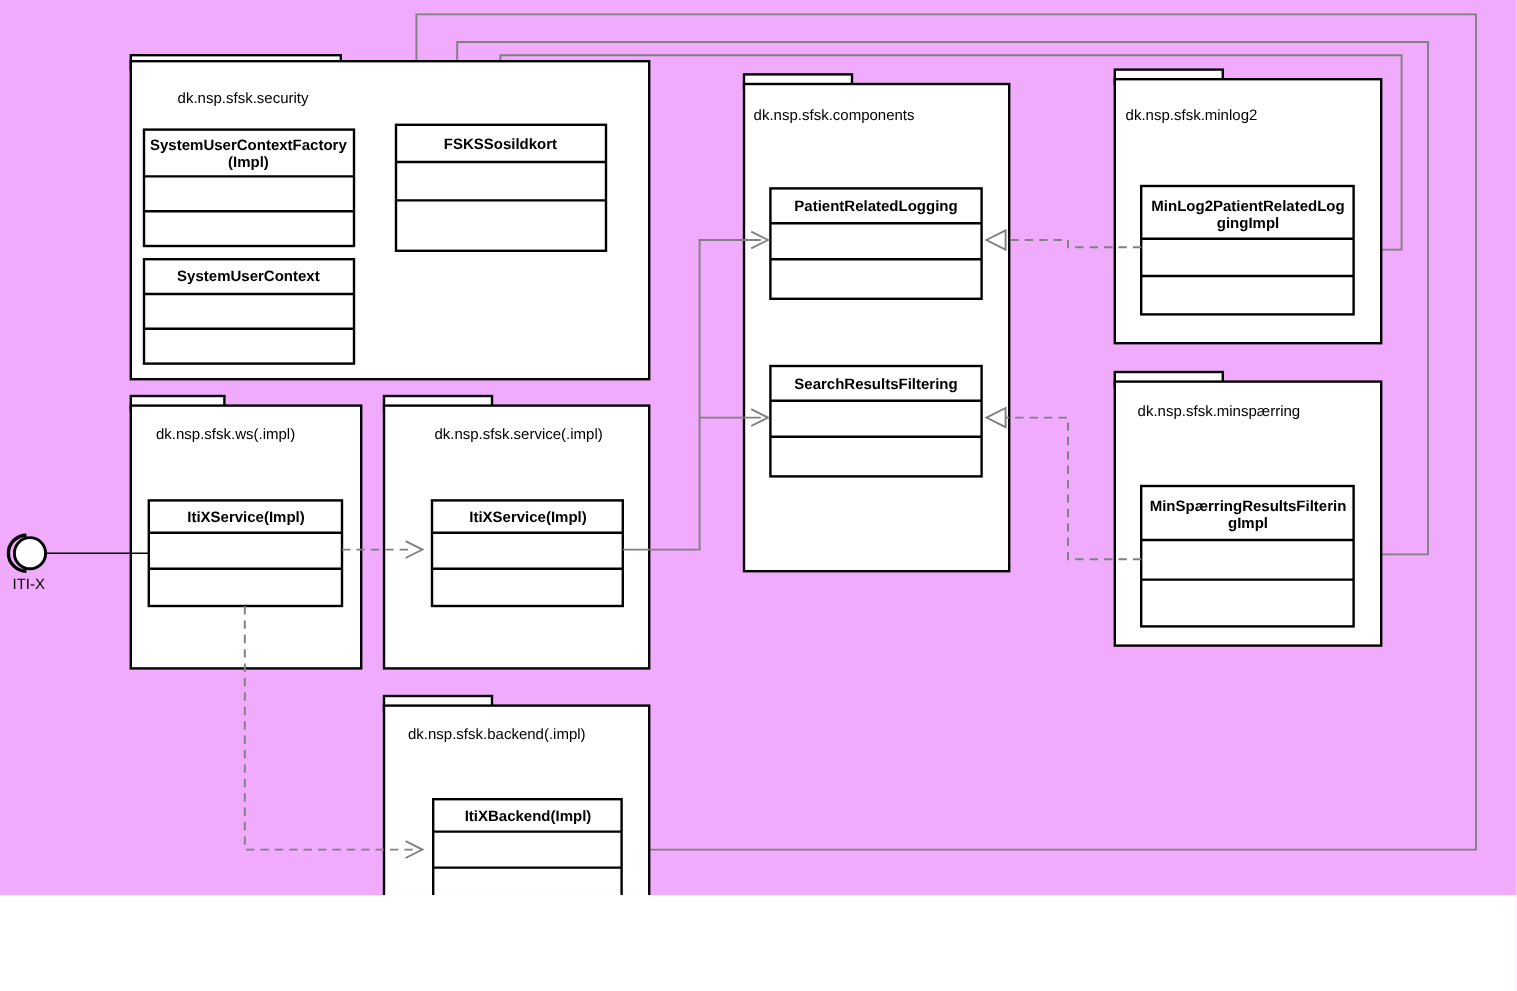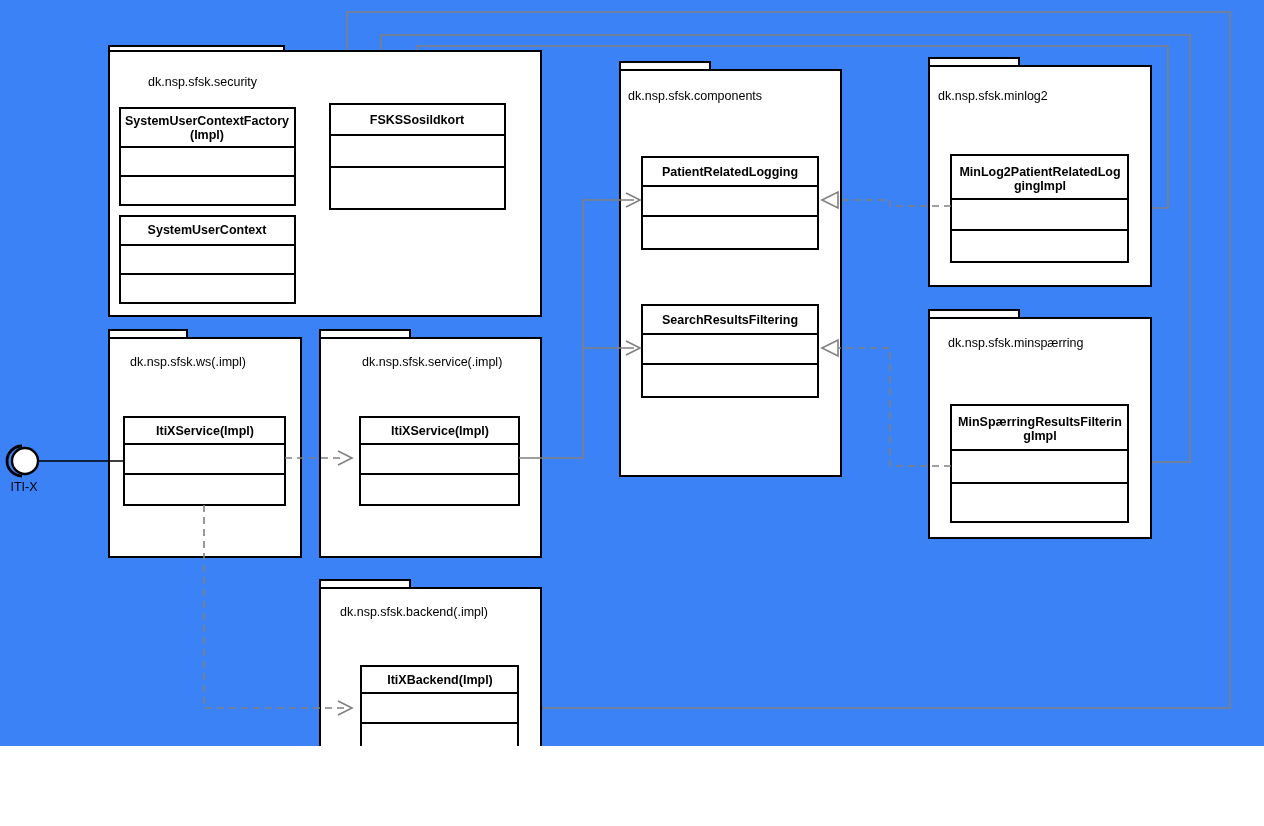--- a/index.html
+++ b/index.html
@@ -1,17 +1,17 @@
 <!DOCTYPE html>
 <html><head>
 <meta charset="utf-8">
 <style>
   html,body{margin:0;padding:0;background:#ffffff;}
   body{font-family:"Liberation Sans",sans-serif;}
-  #stage{position:relative;width:1264px;height:746px;background:#3b82f6;overflow:hidden;}
+  #stage{position:relative;width:1264px;height:746px;background:#f0abfc;overflow:hidden;}
   svg#diagram{position:absolute;left:0;top:0;width:1264px;height:826px;}
   .pkg-body{fill:#ffffff;stroke:#000000;stroke-width:2;}
   .pkg-tab{fill:#ffffff;stroke:#000000;stroke-width:2;}
   .pkg-label{font-family:"Liberation Sans",sans-serif;font-size:12.5px;fill:#000000;}
   .cls-box{fill:#ffffff;stroke:#000000;stroke-width:2;}
   .cls-div{stroke:#000000;stroke-width:2;}
   .cls-name{font-family:"Liberation Sans",sans-serif;font-size:12.5px;font-weight:bold;fill:#000000;text-anchor:middle;}
   .conn{stroke:#808080;stroke-width:1.6;fill:none;}
   .conn-dash{stroke:#808080;stroke-width:1.6;fill:none;stroke-dasharray:7,5;}
   .arrow-open{stroke:#808080;stroke-width:1.6;fill:none;}

